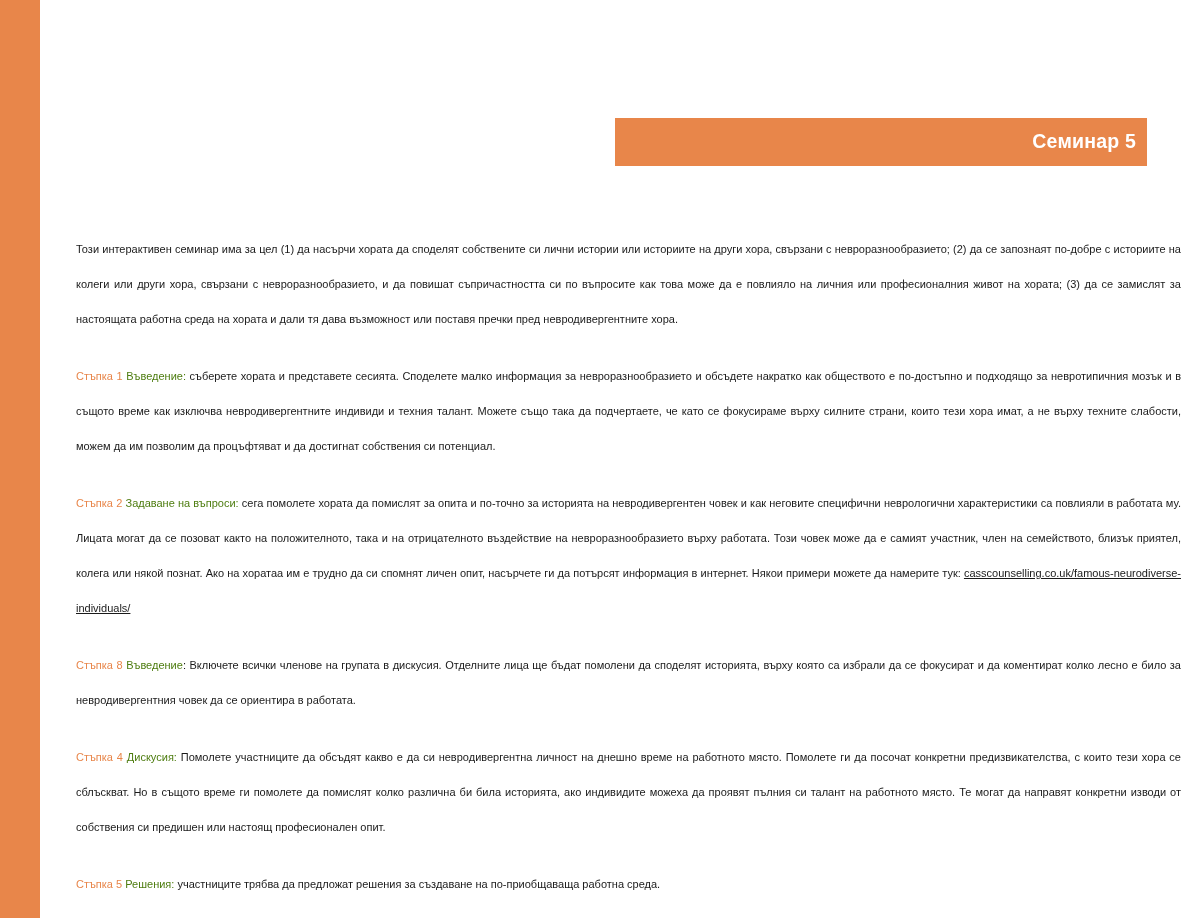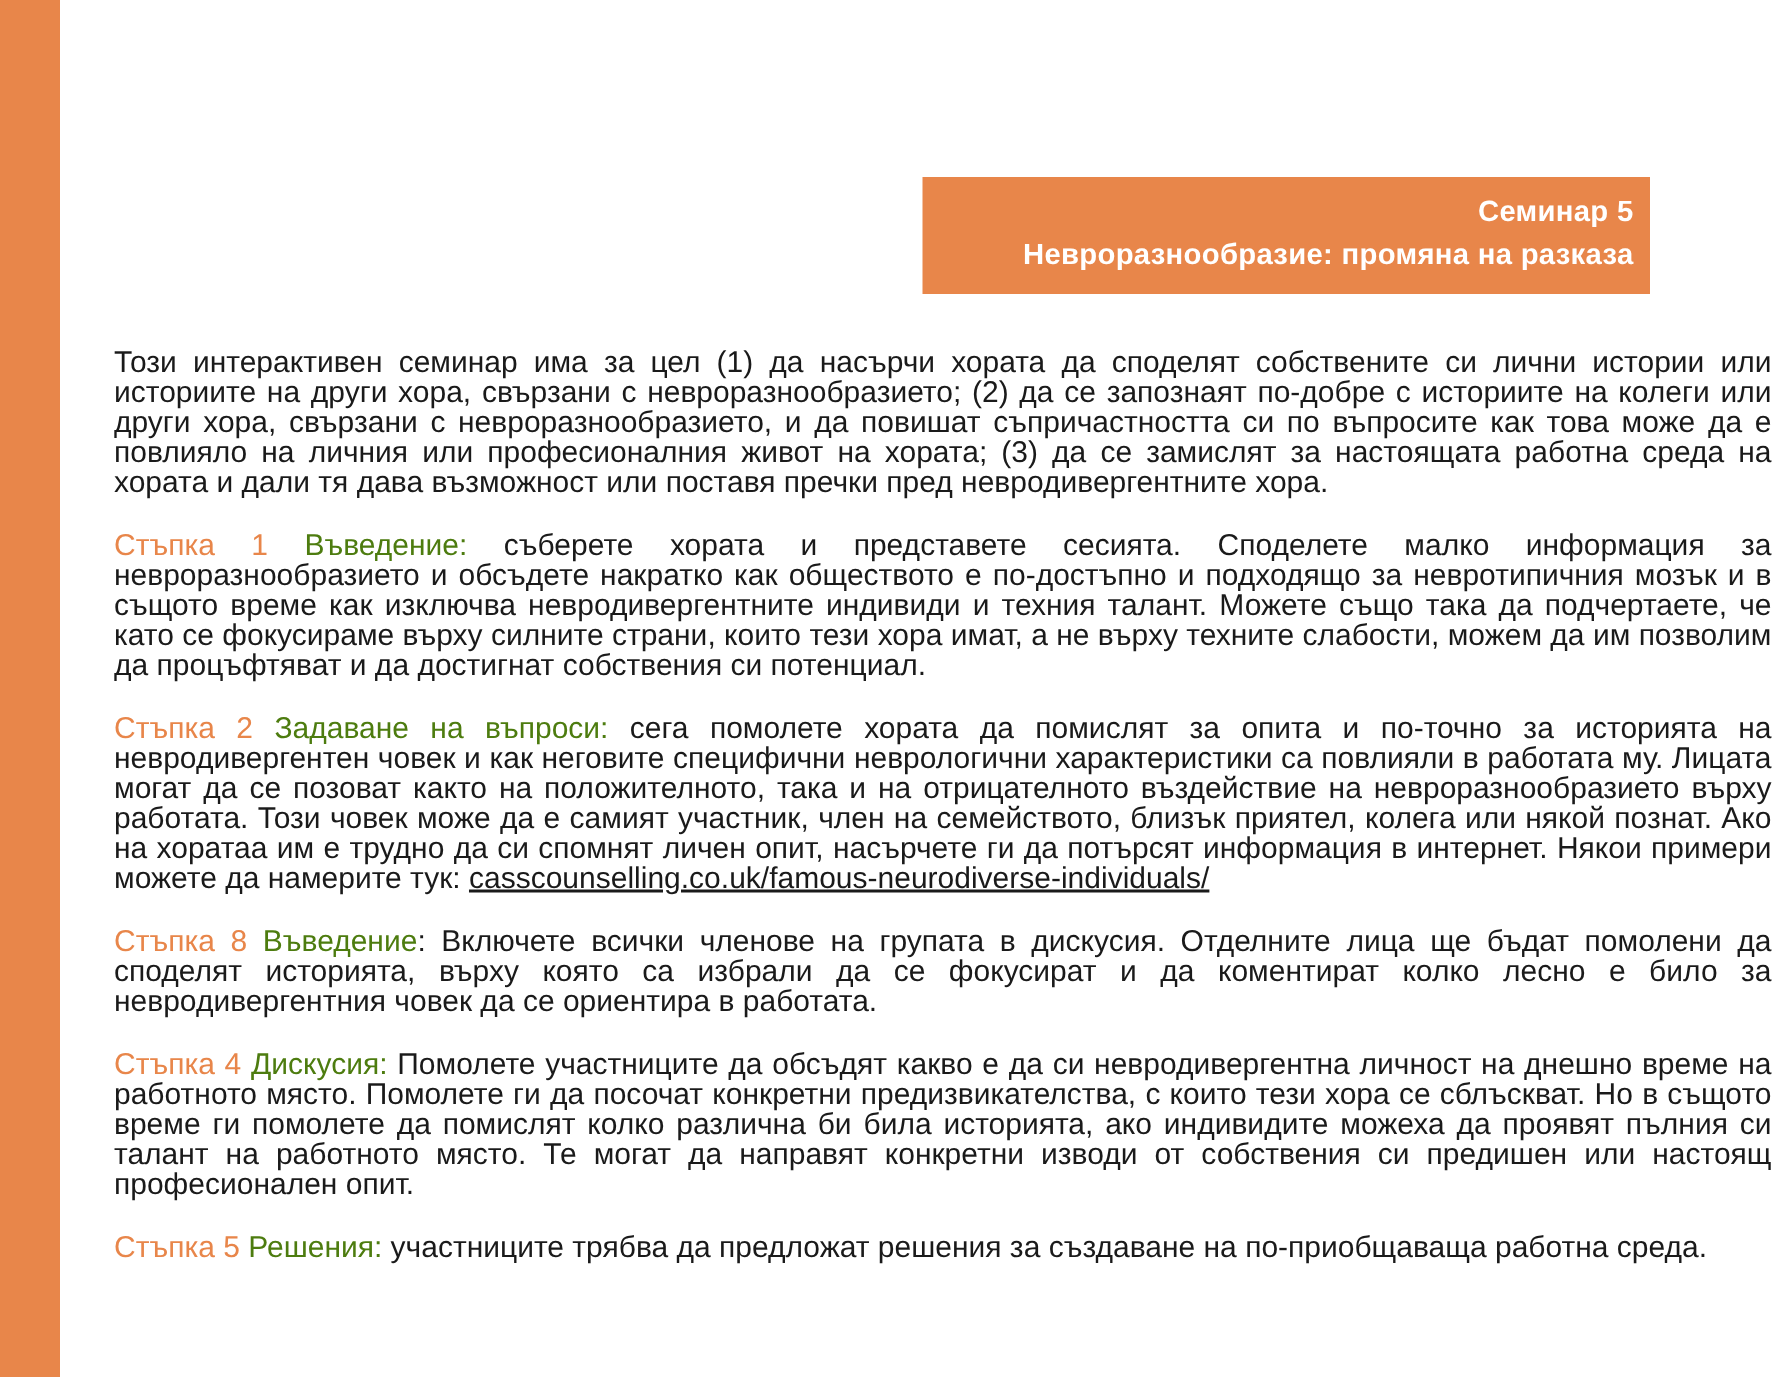--- a/index.html
+++ b/index.html
@@ -41,21 +41,21 @@
     position: absolute;
     left: 50px;
     top: 0;
     width: 1138px;
     height: 918px;
   }
   .title-banner {
     position: absolute;
     left: 565px;
     top: 118px;
-    width: 485px;
+    width: 532px;
     background: #e8864a;
     color: #ffffff;
     text-align: right;
     padding: 9px 11px 11px 14px;
     box-sizing: border-box;
     font-weight: bold;
   }
   .title-line1 {
     font-size: 19.5px;
     line-height: 28px;
@@ -67,22 +67,22 @@
     letter-spacing: 0.2px;
   }
   .body-area {
     position: absolute;
     left: 26px;
     top: 232px;
     width: 1105px;
   }
   p.para {
     margin: 0 0 22px 0;
-    font-size: 20px;
-    line-height: 20px;
+    font-size: 11px;
+    line-height: 35px;
     color: #1a1a1a;
     text-align: justify;
     text-justify: inter-word;
   }
   p.para:last-child {
     margin-bottom: 0;
   }
   .step-label {
     color: #e8864a;
     font-weight: normal;
@@ -100,21 +100,20 @@
 
 <div class="page">
 
   <div class="left-bar"></div>
   <div class="left-bar-inner"></div>
 
   <div class="content">
 
     <div class="title-banner">
       <div class="title-line1">Семинар 5</div>
-      <div class="title-line2">Невроразнообразие: промяна на разказа</div>
     </div>
 
     <div class="body-area">
 
       <p class="para">Този интерактивен семинар има за цел (1) да насърчи хората да споделят собствените си лични истории или историите на други хора, свързани с невроразнообразието; (2) да се запознаят по-добре с историите на колеги или други хора, свързани с невроразнообразието, и да повишат съпричастността си по въпросите как това може да е повлияло на личния или професионалния живот на хората; (3) да се замислят за настоящата работна среда на хората и дали тя дава възможност или поставя пречки пред невродивергентните хора.</p>
 
       <p class="para">
         <span class="step-label">Стъпка 1</span><span>&nbsp;</span><span class="bold">Въведение:</span><span> съберете хората и представете сесията. Споделете малко информация за невроразнообразието и обсъдете накратко как обществото е по-достъпно и подходящо за невротипичния мозък и в същото време как изключва невродивергентните индивиди и техния талант. Можете също така да подчертаете, че като се фокусираме върху силните страни, които тези хора имат, а не върху техните слабости, можем да им позволим да процъфтяват и да достигнат собствения си потенциал.</span>
       </p>
 

